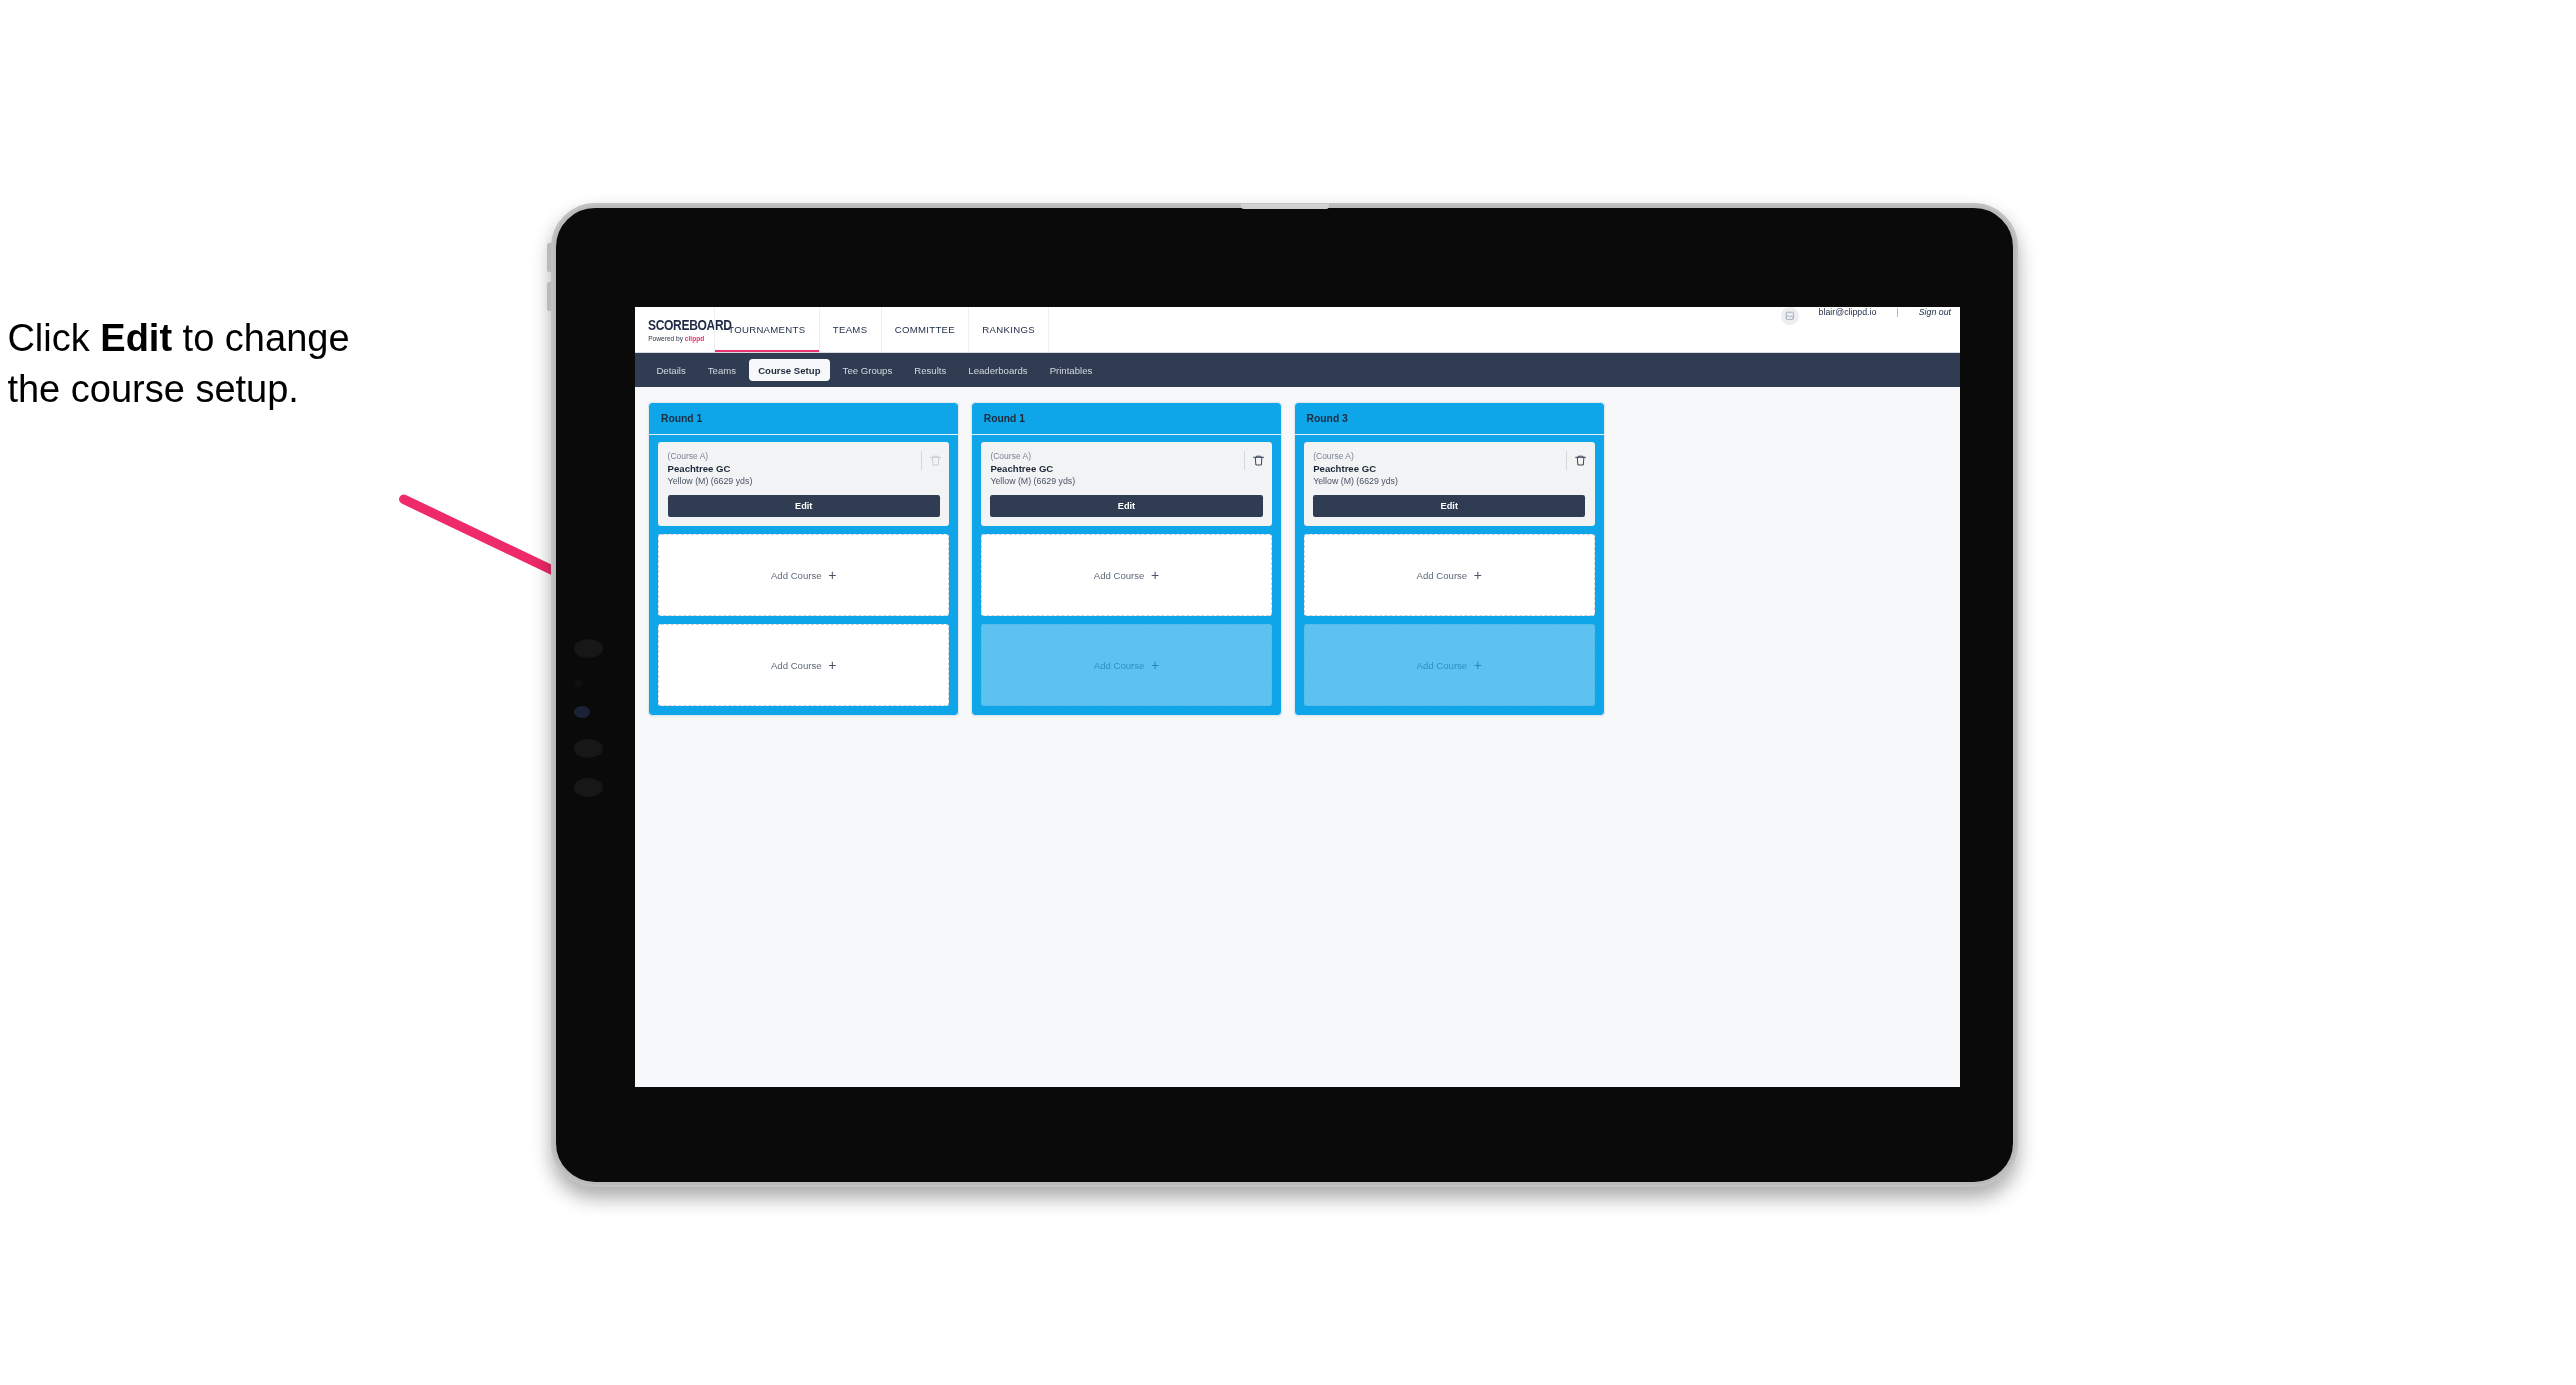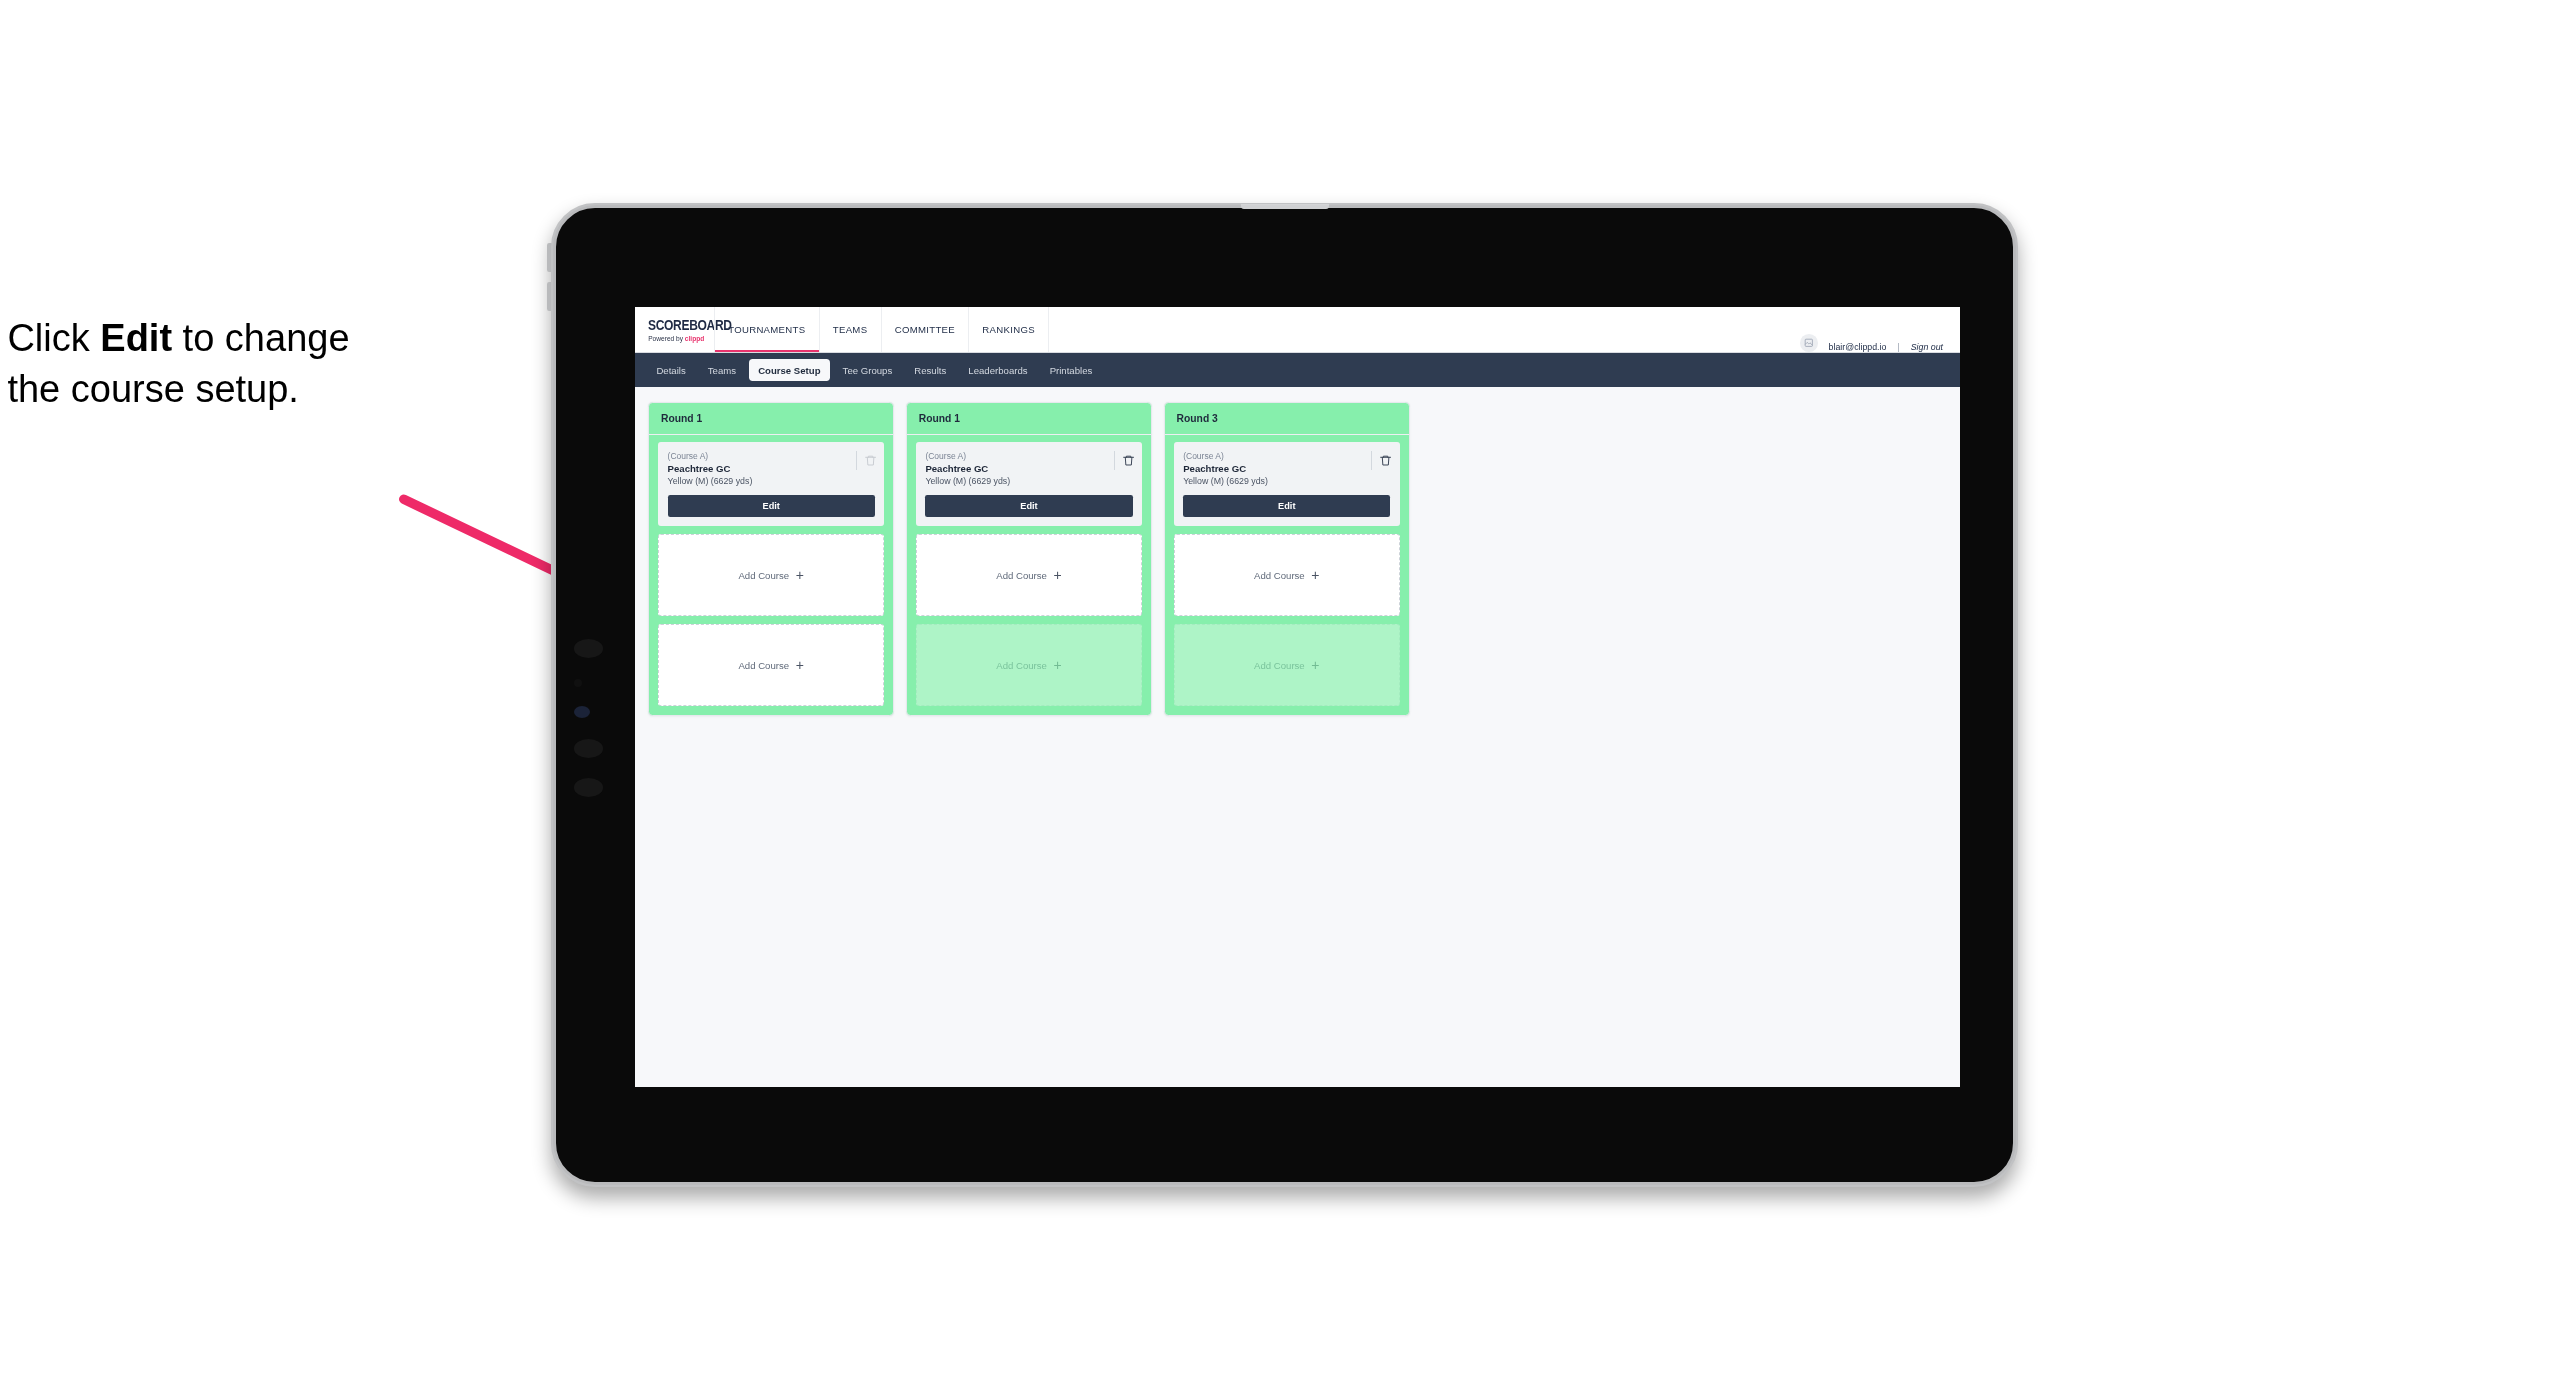--- a/index.html
+++ b/index.html
@@ -56,21 +56,21 @@
   .logo-sub { font-size:6.6px; color:#2b3348; margin-top:1.5px; white-space:nowrap; }
   .logo-sub .pink { color:#e8336d; font-weight:700; }
 
   .topnav { display:flex; align-items:stretch; }
   .topnav a { display:flex; align-items:center; padding:0 13.2px; font-size:9.6px;
               color:#23304a; text-decoration:none; letter-spacing:0.3px;
               border-left:0.7px solid #eceef1; position:relative; }
   .topnav a:last-child { border-right:0.7px solid #eceef1; }
   .topnav a.active:after { content:""; position:absolute; left:0; right:0; bottom:0;
                            height:2.2px; background:#e8336d; }
-  .topright { margin-left:auto; display:flex; align-items:flex-end; padding-right:17px; gap:11px; }
+  .topright { margin-left:auto; display:flex; align-items:flex-start; padding-right:9px; gap:20px; }
   .avatar { width:17.7px; height:17.7px; border-radius:50%; background:#eceef1;
             display:flex; align-items:center; justify-content:center; color:#97a0ae; font-size:8.8px; }
   .topright .email { font-size:8.8px; color:#23304a; }
   .topright .sep { font-size:8.8px; color:#9aa3b0; }
   .topright .signout { font-size:8.8px; color:#23304a; text-decoration:none;font-style:italic; }
 
   
   .tourbar { height:41px; background:#fff; display:flex; align-items:center;
              padding:0 14.7px; border-bottom:0.7px solid #e3e6ea; }
   .cmark { width:19px; height:19px; margin-right:8.8px; position:relative; flex:none; }
@@ -85,21 +85,21 @@
 
   
   .subtabs { height:34px; background:#2f3c51; display:flex; align-items:center;
              padding:0 11.8px; gap:2.9px; }
   .subtabs .tab { font-size:9.6px; color:#d3d8e0; padding:5.2px 9.6px; border-radius:3.7px;
                   cursor:pointer; white-space:nowrap; }
   .subtabs .tab.active { background:#f7f8fa; color:#1f2a3c; font-weight:600; }
 
   
   .content { padding:14.7px 13.2px; display:flex; gap:11.8px; align-items:flex-start; }
-  .round-col { width:246px; background:#86efac; border:0.7px solid #e6e9ed; border-radius:4.4px;
+  .round-col { width:311px; background:#0ea5e9; border:0.7px solid #e6e9ed; border-radius:4.4px;
                box-shadow:0 0.7px 2.2px rgba(16,24,40,.05); overflow:hidden; }
   .round-head { padding:10.3px 11.8px 9.6px; font-size:10.3px; font-weight:700; color:#1f2a3c;
                 border-bottom:0.7px solid #edeff2; }
   .round-body { padding:7.4px 8.8px 8.8px; }
 
   .course-card { background:#f1f3f5; border-radius:2.9px; padding:8.8px 9.6px 9.6px; position:relative; }
   .course-label { font-size:8.5px; color:#7b8494; }
   .course-name  { font-size:9.6px; font-weight:700; color:#1d2637; margin-top:2.2px; }
   .course-tee   { font-size:8.8px; color:#4a5363; margin-top:2px; }
   .card-tools { position:absolute; right:7.4px; top:8.8px; display:flex; align-items:center; gap:7.4px; }

